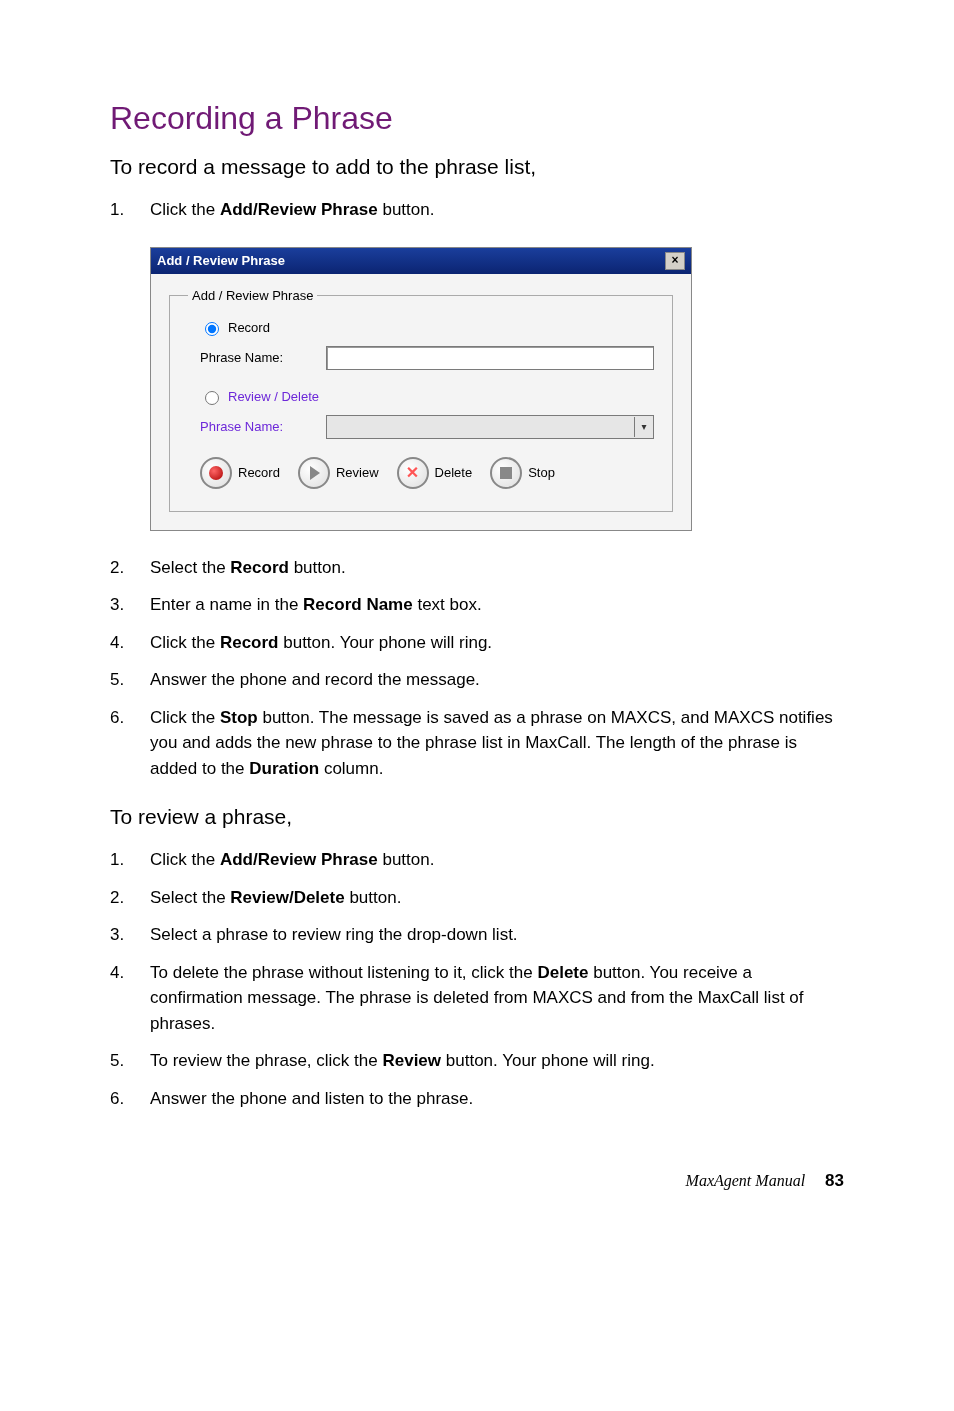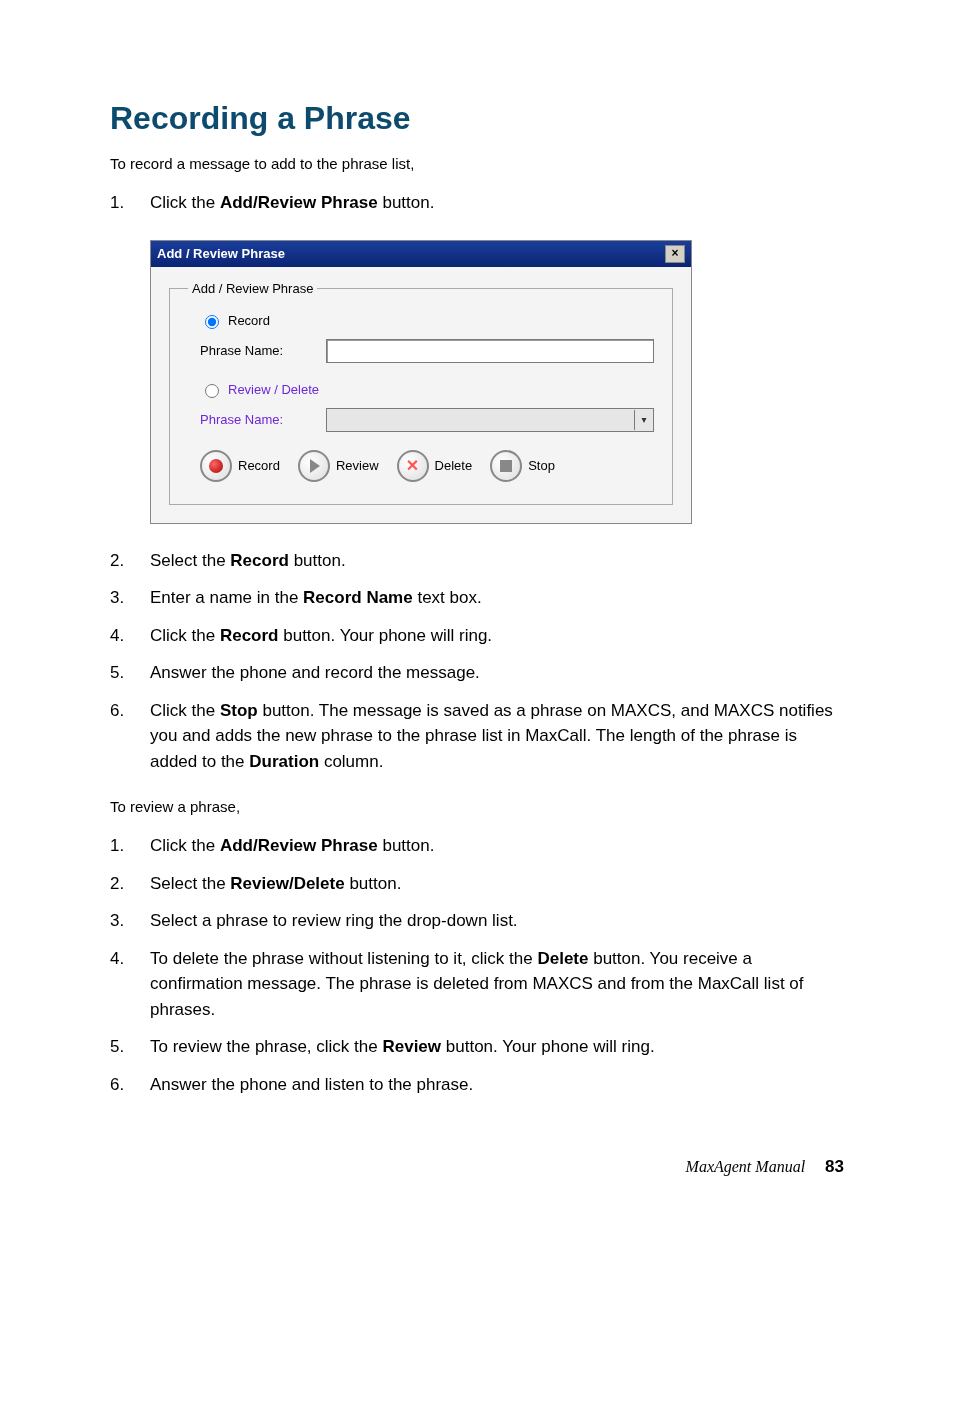--- a/index.html
+++ b/index.html
@@ -8,27 +8,27 @@
     background: #fff;
     font-family: Verdana, Geneva, sans-serif;
     color: #000;
     width: 954px;
   }
   .page {
     padding: 100px 110px 60px 110px;
   }
   h2.section-heading {
     font-family: Arial, Helvetica, sans-serif;
-    font-weight: bold;
+    font-weight: normal;
     font-size: 32px;
-    color: #0c4a6e;
+    color: #701a75;
     margin: 0 0 18px 0;
   }
   p.intro {
-    font-size: 15px;
+    font-size: 21px;
     margin: 0 0 18px 0;
   }
   ol.steps {
     list-style: none;
     padding: 0;
     margin: 0 0 24px 0;
   }
   ol.steps > li {
     font-size: 17px;
     line-height: 1.5;

